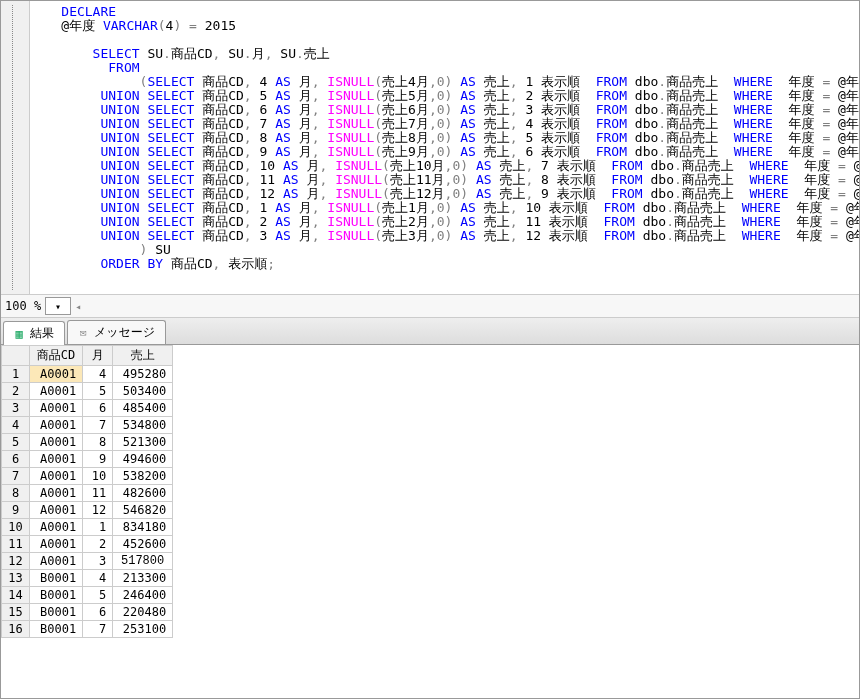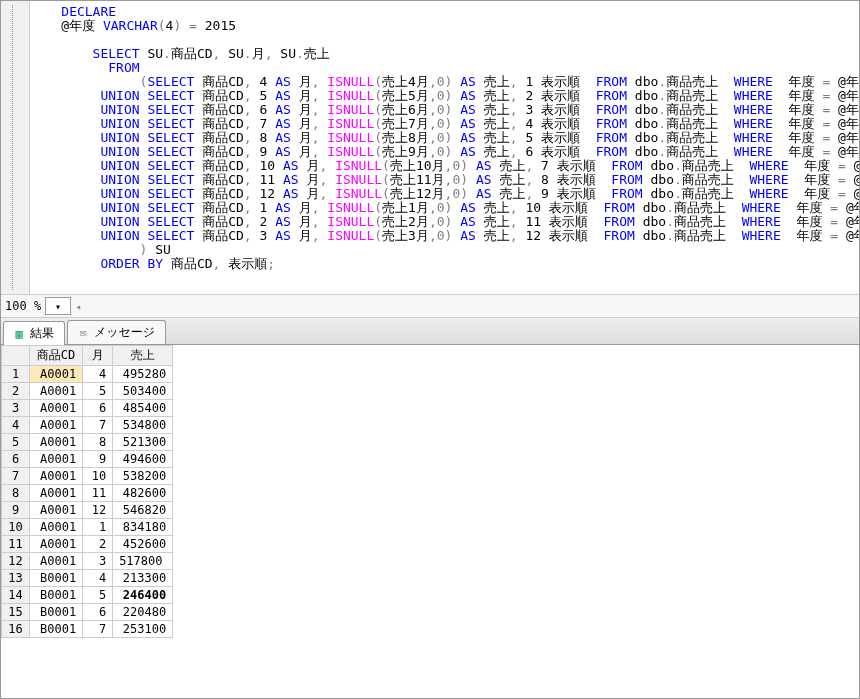--- a/index.html
+++ b/index.html
@@ -245,33 +245,33 @@
             <tr>
               <td class="rownum">11</td>
               <td class="prod">A0001</td>
               <td style="width:30px;text-align:right;">2</td>
               <td style="width:60px;text-align:right;">452600</td>
             </tr>
             <tr>
               <td class="rownum">12</td>
               <td class="prod">A0001</td>
               <td style="width:30px;text-align:right;">3</td>
-              <td style="width:60px;text-align:left;">517800</td>
+              <td style="width:60px;text-align:center;font-family:Liberation Mono, monospace;">517800</td>
             </tr>
             <tr>
               <td class="rownum">13</td>
               <td class="prod">B0001</td>
               <td style="width:30px;text-align:right;">4</td>
               <td style="width:60px;text-align:right;">213300</td>
             </tr>
             <tr>
               <td class="rownum">14</td>
               <td class="prod">B0001</td>
               <td style="width:30px;text-align:right;">5</td>
-              <td style="width:60px;text-align:right;font-weight:bold;">246400</td>
+              <td style="width:60px;text-align:right;">246400</td>
             </tr>
             <tr>
               <td class="rownum">15</td>
               <td class="prod">B0001</td>
               <td style="width:30px;text-align:right;">6</td>
               <td style="width:60px;text-align:right;">220480</td>
             </tr>
             <tr>
               <td class="rownum">16</td>
               <td class="prod">B0001</td>

